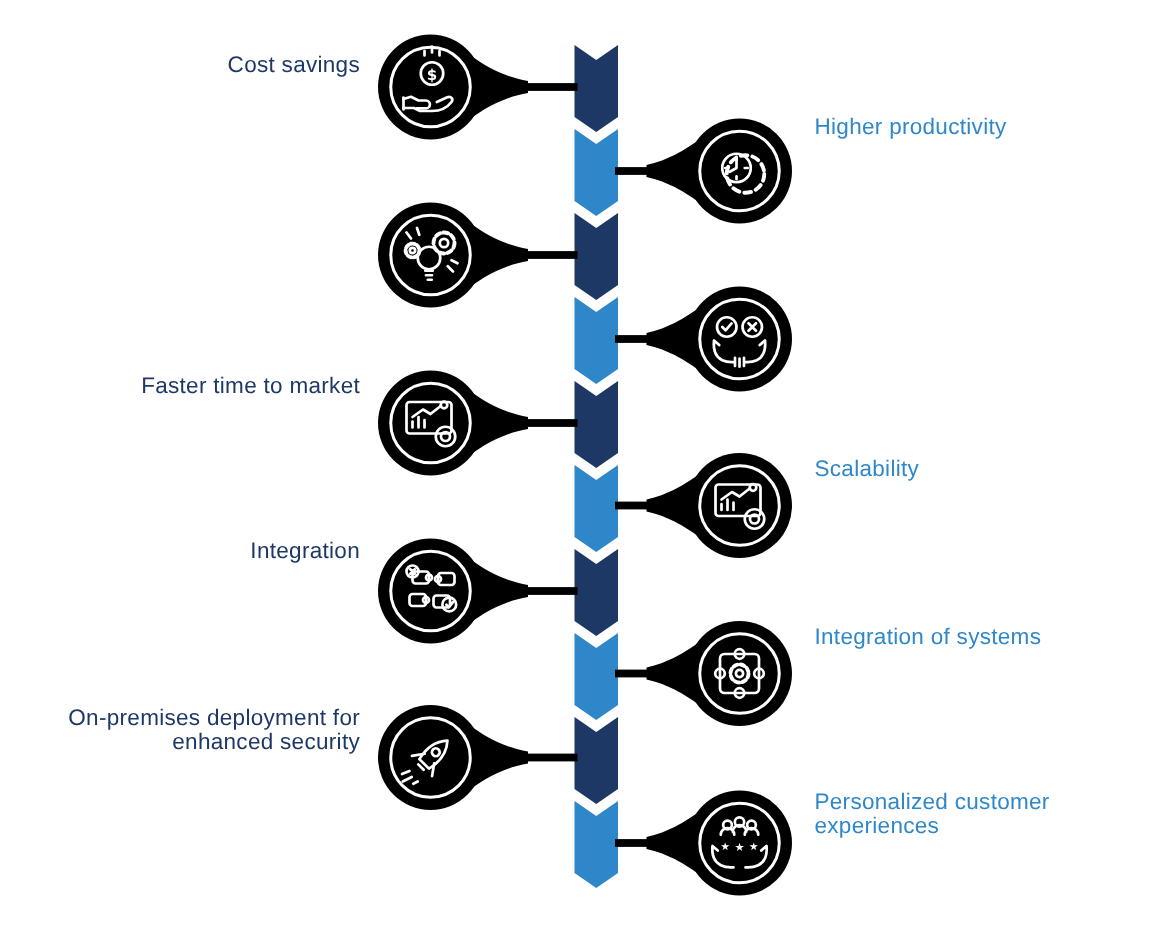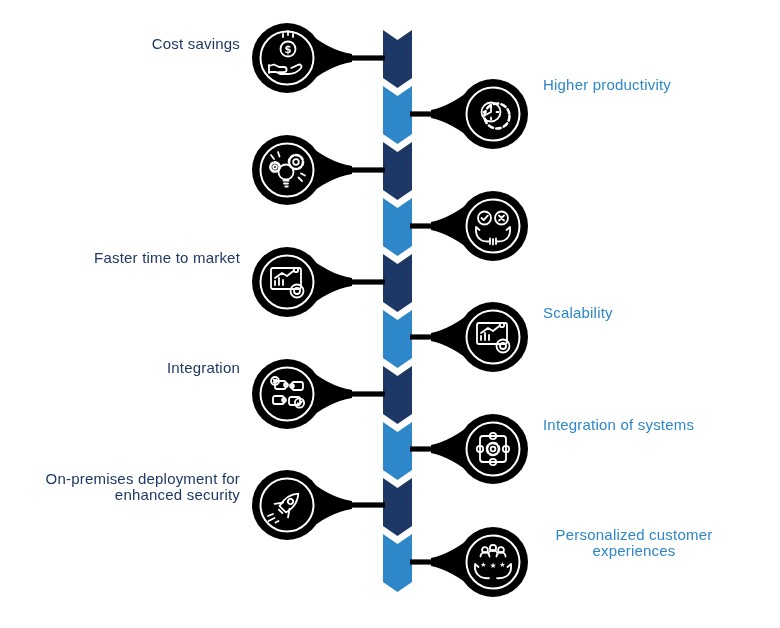--- a/index.html
+++ b/index.html
@@ -19,21 +19,21 @@
   .label{
     position:absolute;
     font-weight:normal;
     font-size:15px;
     line-height:16px;
     letter-spacing:0.2px;
   }
   .label-left{color:var(--navy);text-align:right;right:540px;max-width:260px;}
   .label-right{color:var(--blue);text-align:left;left:543px;max-width:260px;}
   .wrap-narrow-left{max-width:195px;}
-  .wrap-narrow-right{max-width:182px;text-align:center;}
+  .wrap-narrow-right{max-width:182px;}
 
   
   .seg-navy{fill:var(--navy);}
   .seg-blue{fill:var(--blue);}
   .ring{fill:none;stroke:#fff;stroke-width:2;}
   .ic{stroke:#fff;stroke-width:1.8;fill:none;stroke-linecap:round;stroke-linejoin:round;}
   .ic .fillbg{stroke:#fff;}
   .gear{stroke-width:2.6;}
   .ictext{fill:#fff;stroke:none;text-anchor:middle;font-weight:bold;font-family:"DejaVu Sans",sans-serif;}
 </style>

